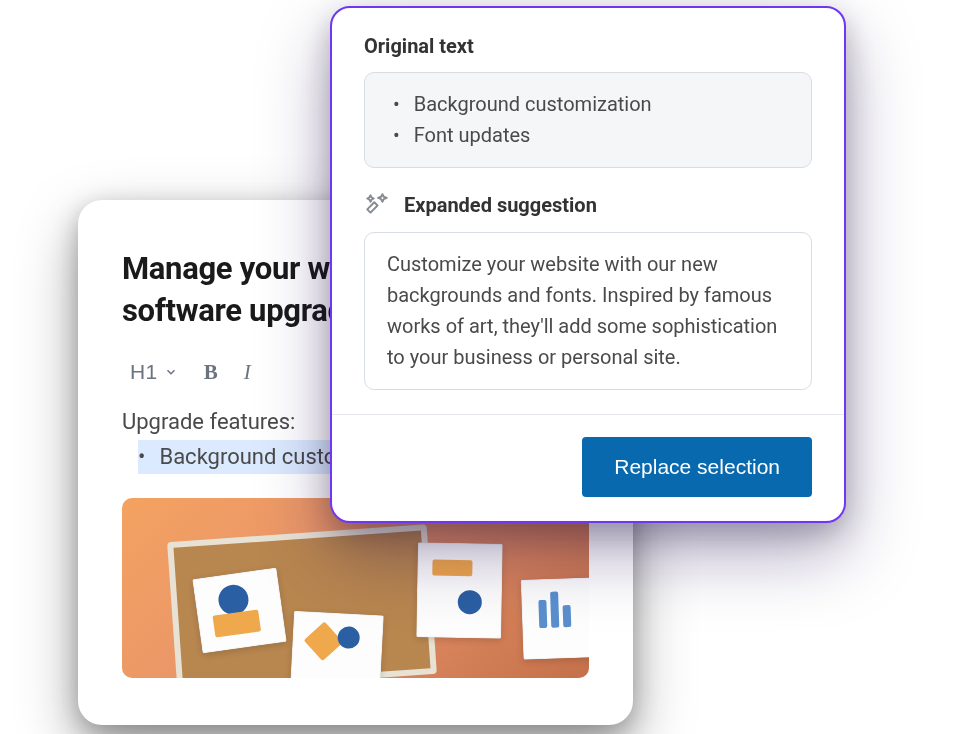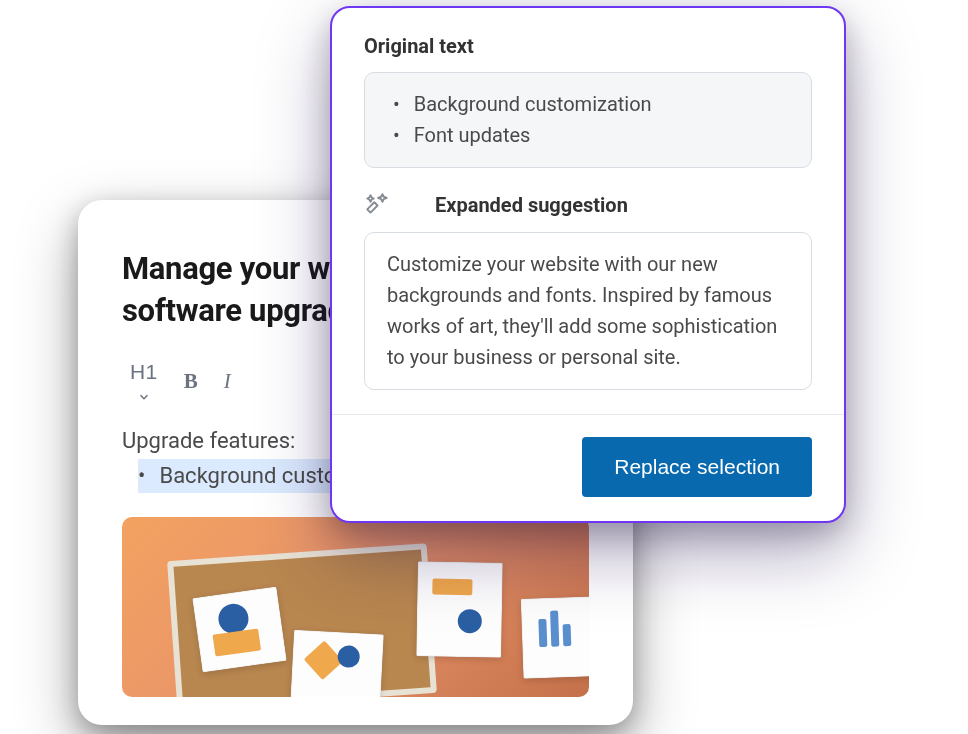--- a/index.html
+++ b/index.html
@@ -45,21 +45,21 @@
       border: none;
       font-size: 21px;
       color: #6b7280;
       cursor: pointer;
       padding: 4px 8px;
       display: inline-flex;
       align-items: center;
       gap: 6px;
     }
 
-    .heading-selector { font-size: 20px; letter-spacing: 0.02em; flex-direction: column; }
+    .heading-selector { font-size: 20px; letter-spacing: 0.02em; }
 
     .chevron {
       width: 14px; height: 14px;
     }
 
     .bold-btn { font-weight: 700; font-family: Georgia, serif; font-size: 23px; }
     .italic-btn { font-style: italic; font-family: Georgia, serif; font-size: 23px; }
 
     .subheading {
       font-size: 22px;
@@ -170,21 +170,21 @@
       font-size: 20px;
       margin-left: 6px;
     }
 
     .expanded-header {
       display: flex;
       align-items: center;
       gap: 14px;
       margin-bottom: 14px;
     }
-    .expanded-header .section-label { margin-bottom: 0; margin-left: 31px; }
+    .expanded-header .section-label { margin-bottom: 0; }
     .wand-icon { width: 26px; height: 26px; color: #868c93; }
 
     .suggestion-text {
       font-size: 20px;
       color: #4a4a4a;
       line-height: 1.55;
     }
 
     .panel-footer {
       border-top: 1px solid #e5e8ec;

